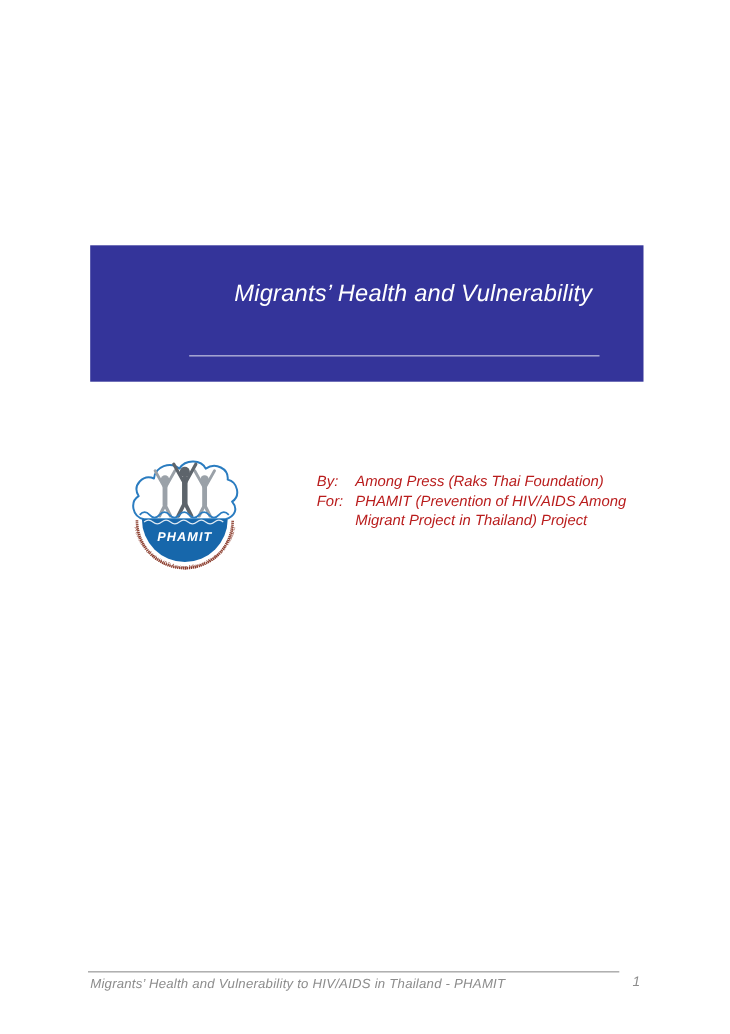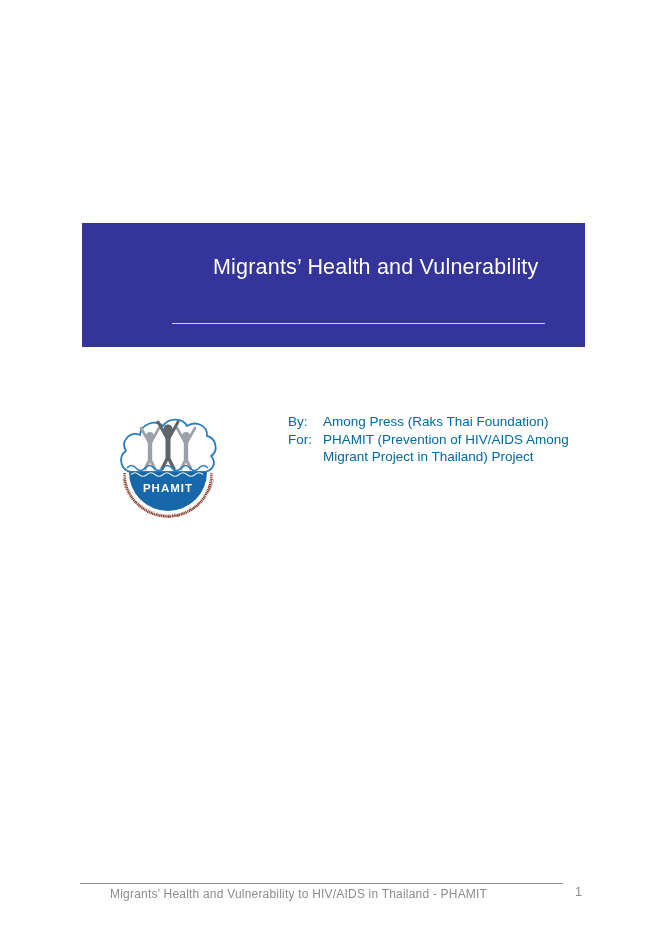--- a/index.html
+++ b/index.html
@@ -4,20 +4,21 @@
 <title>Document</title>
 <style>
   html, body { margin: 0; padding: 0; background: #ffffff; }
   .page {
     position: relative;
     width: 664px;
     height: 940px;
     background: #ffffff;
     overflow: hidden;
     font-family: "Liberation Sans", sans-serif;
+    font-style: italic;
   }
   .banner {
     position: absolute;
     left: 82px;
     top: 223px;
     width: 503px;
     height: 124px;
     background: #34349a;
   }
   .banner-title {
@@ -34,24 +35,24 @@
     position: absolute;
     left: 90px;
     top: 100px;
     width: 373px;
     height: 1px;
     background: rgba(255, 255, 255, 0.78);
   }
   .byline {
     position: absolute;
     left: 288px;
-    top: 413px;
+    top: 429px;
     display: grid;
     grid-template-columns: 35px auto;
-    color: #0369a1;
+    color: #b91c1c;
     font-size: 13.5px;
     line-height: 17.5px;
   }
   .logo-box {
     position: absolute;
     left: 117px;
     top: 412px;
     width: 102px;
     height: 108px;
   }
@@ -64,21 +65,20 @@
     background: #8f8f8f;
   }
   .footer-text {
     position: absolute;
     left: 82px;
     top: 887px;
     font-size: 12px;
     color: #8c8c8c;
     letter-spacing: 0.2px;
     white-space: nowrap;
-    margin-left: 28px;
   }
   .page-number {
     position: absolute;
     left: 560px;
     top: 885px;
     width: 22px;
     text-align: right;
     font-size: 12.5px;
     color: #8c8c8c;
   }

